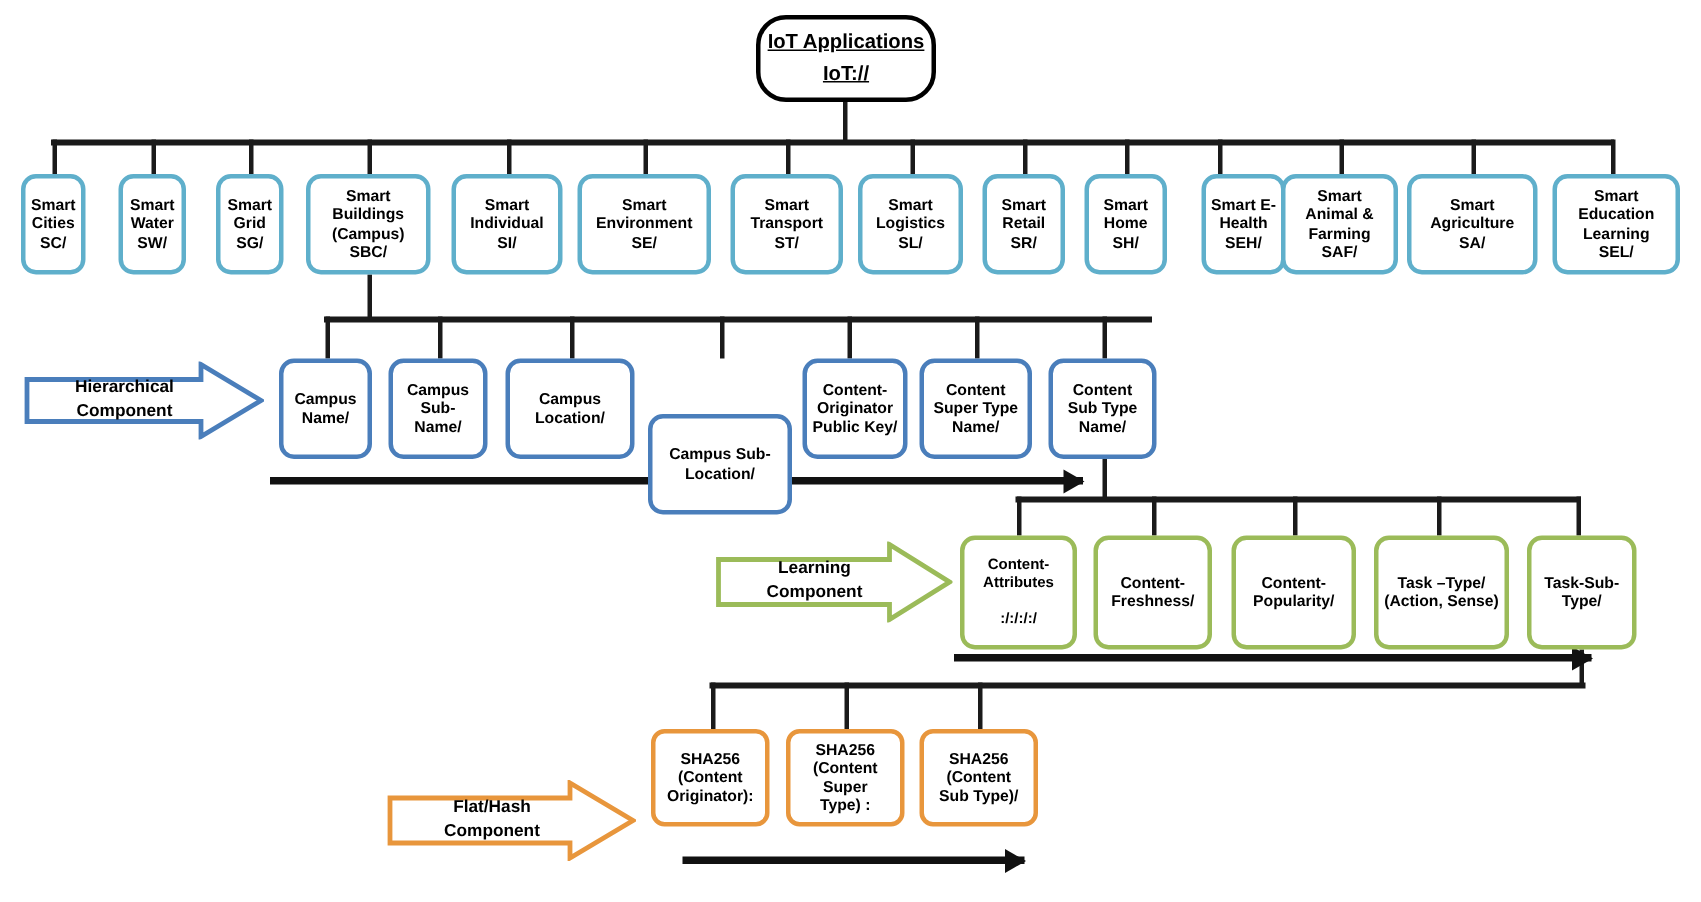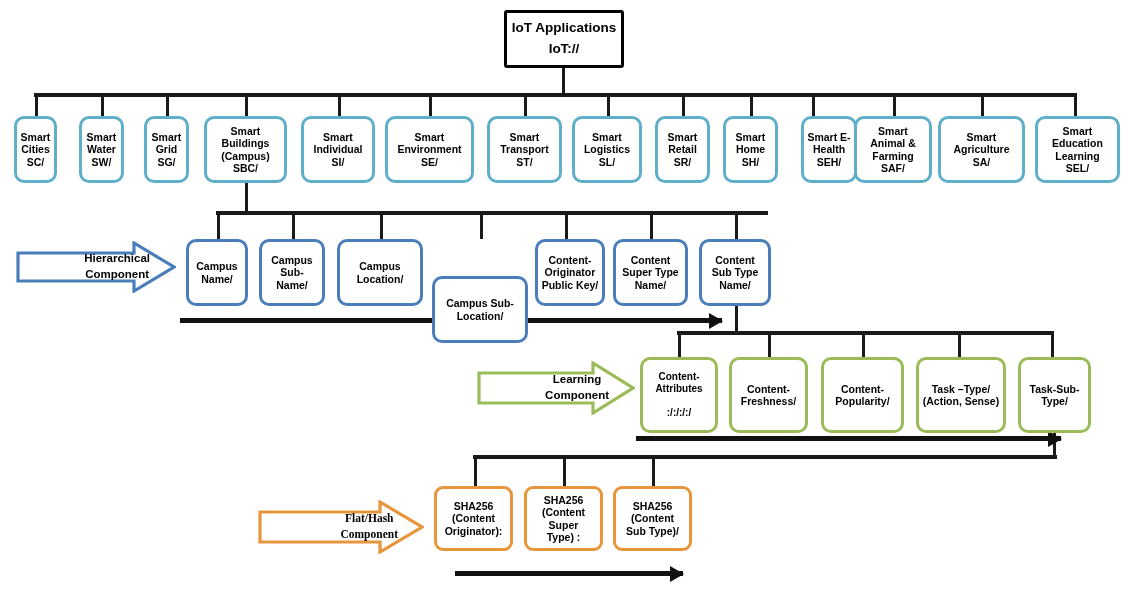--- a/index.html
+++ b/index.html
@@ -28,23 +28,24 @@
     font-weight:bold;
     color:#000000;
     line-height:1.18;
     border-radius:9px;
     z-index:4;
   }
   .node .lbl{display:block;width:100%;white-space:pre-line;}
 
   .root{
     border:3.5px solid #000000;
-    border-radius:3px;
+    border-radius:20px;
     font-size:13.5px;
     line-height:1.55;
+    text-decoration:underline;
   }
   .domain{
     border:3px solid #5FAFCB;
     font-size:10.5px;
     border-radius:10px;
   }
   .hier{
     border:3px solid #4A7EBB;
     font-size:10.5px;
     border-radius:10px;
@@ -75,21 +76,21 @@
     border-left:14px solid #111111;
     border-top:8px solid transparent;
     border-bottom:8px solid transparent;
   }
 
   
   .callout{
     position:absolute;
     display:flex;
     align-items:center;
-    justify-content:flex-end;
+    justify-content:center;
     z-index:4;
   }
   .callout .txt{
     position:relative;
     z-index:2;
     font-weight:bold;
     font-size:11.5px;
     text-align:center;
     color:#000;
     line-height:1.35;
@@ -318,21 +319,21 @@
 
   <div class="flow" style="left:636px; top:436px; width:425px;"></div>
 
   <div class="vline" style="left:1053px; top:433px; height:25px;"></div>
   <div class="hline" style="left:473px; top:455px; width:584px; height:4px;"></div>
 
   <div class="vline" style="left:474px; top:455px; height:31px;"></div>
   <div class="vline" style="left:563px; top:455px; height:31px;"></div>
   <div class="vline" style="left:652px; top:455px; height:31px;"></div>
 
-  <div class="callout" style="left:258px; top:500px; width:166px; height:54px;font-family:Liberation Serif, serif;">
+  <div class="callout" style="left:258px; top:520px; width:166px; height:54px;">
     <svg width="166" height="54" viewBox="0 0 166 54">
       <polygon points="2,12 122,12 122,2 164,27 122,52 122,42 2,42" fill="#ffffff" stroke="#E8963C" stroke-width="3.2" stroke-linejoin="miter"></polygon>
     </svg>
     <div class="txt">Flat/Hash
 Component</div>
   </div>
 
   <div class="node hash" style="left:434px; top:486px; width:79px; height:65px;">
     <span class="lbl">SHA256
 (Content

